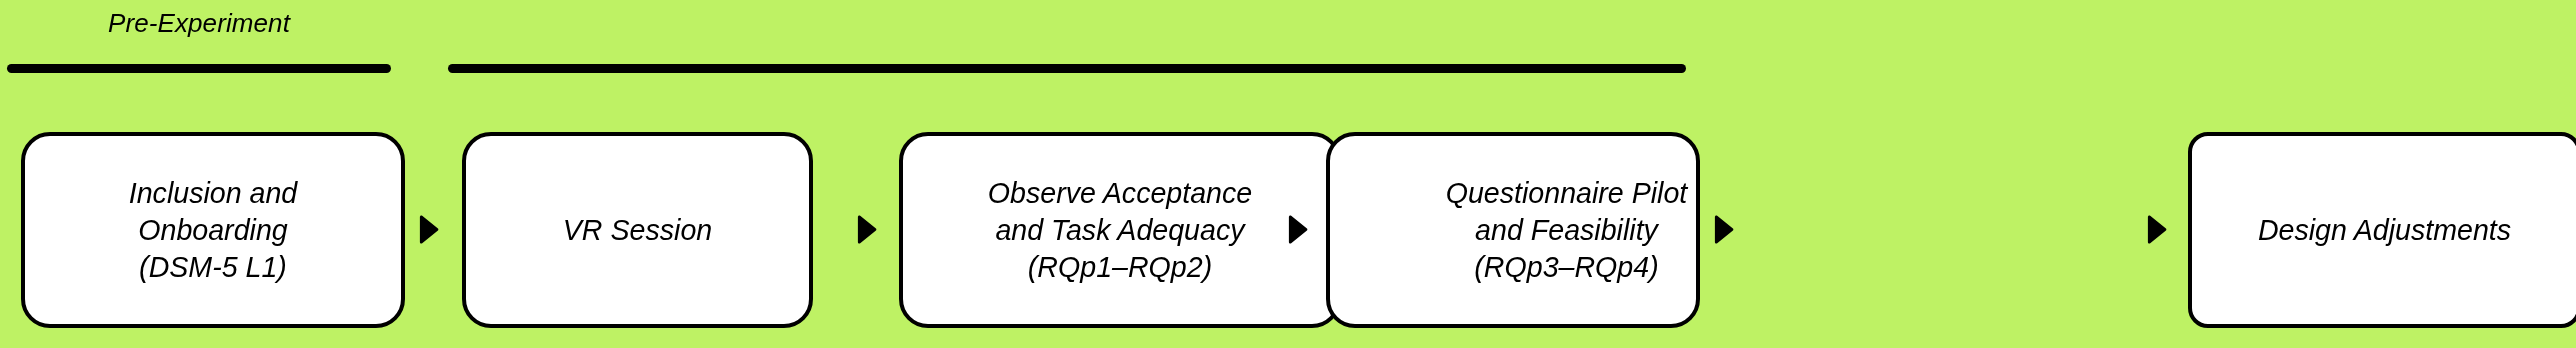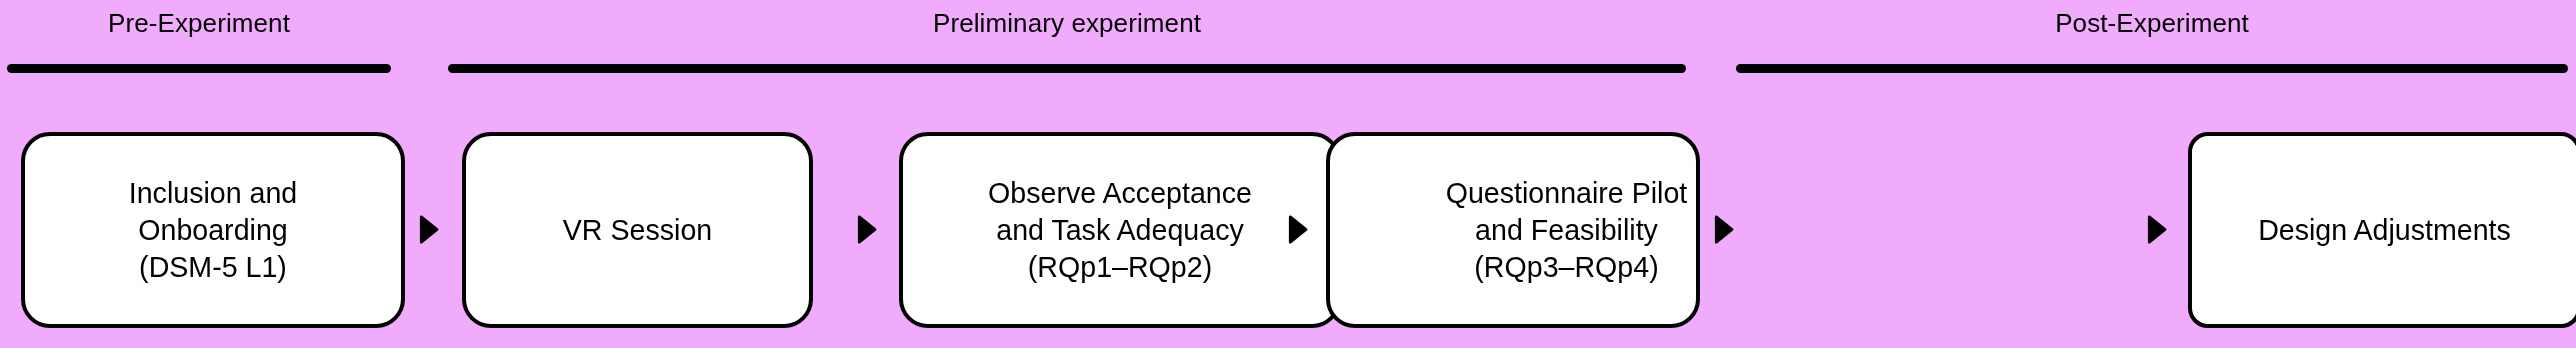--- a/index.html
+++ b/index.html
@@ -10,22 +10,23 @@
   }
   body {
     font-family: "Liberation Sans", sans-serif;
     color: #000000;
   }
 
   #diagram {
     position: relative;
     width: 2576px;
     height: 349px;
-    background: #f0abfc;
+    background: #bef264;
     overflow: hidden;
+    font-style: italic;
   }
 
   
   .phase-band {
     position: absolute;
     top: 0;
     left: 0;
     width: 2576px;
     height: 85px;
   }
@@ -110,28 +111,23 @@
 <div id="diagram">
 
   <div class="phase-band">
 
     <div class="phase" id="phase-0" style="left: 7px; width: 384px;">
       <div class="phase-label">Pre-Experiment</div>
       <div class="phase-rule"></div>
     </div>
 
     <div class="phase" id="phase-1" style="left: 448px; width: 1238px;">
-      <div class="phase-label">Preliminary experiment</div>
       <div class="phase-rule"></div>
     </div>
 
-    <div class="phase" id="phase-2" style="left: 1736px; width: 832px;">
-      <div class="phase-label">Post-Experiment</div>
-      <div class="phase-rule"></div>
-    </div>
 
   </div>
 
   <div class="flow-row">
 
     <div class="node" id="node-0" style="left: 7px; width: 384px;">
       <div class="node-text">Inclusion and
 Onboarding
 (DSM-5 L1)</div>
     </div>

